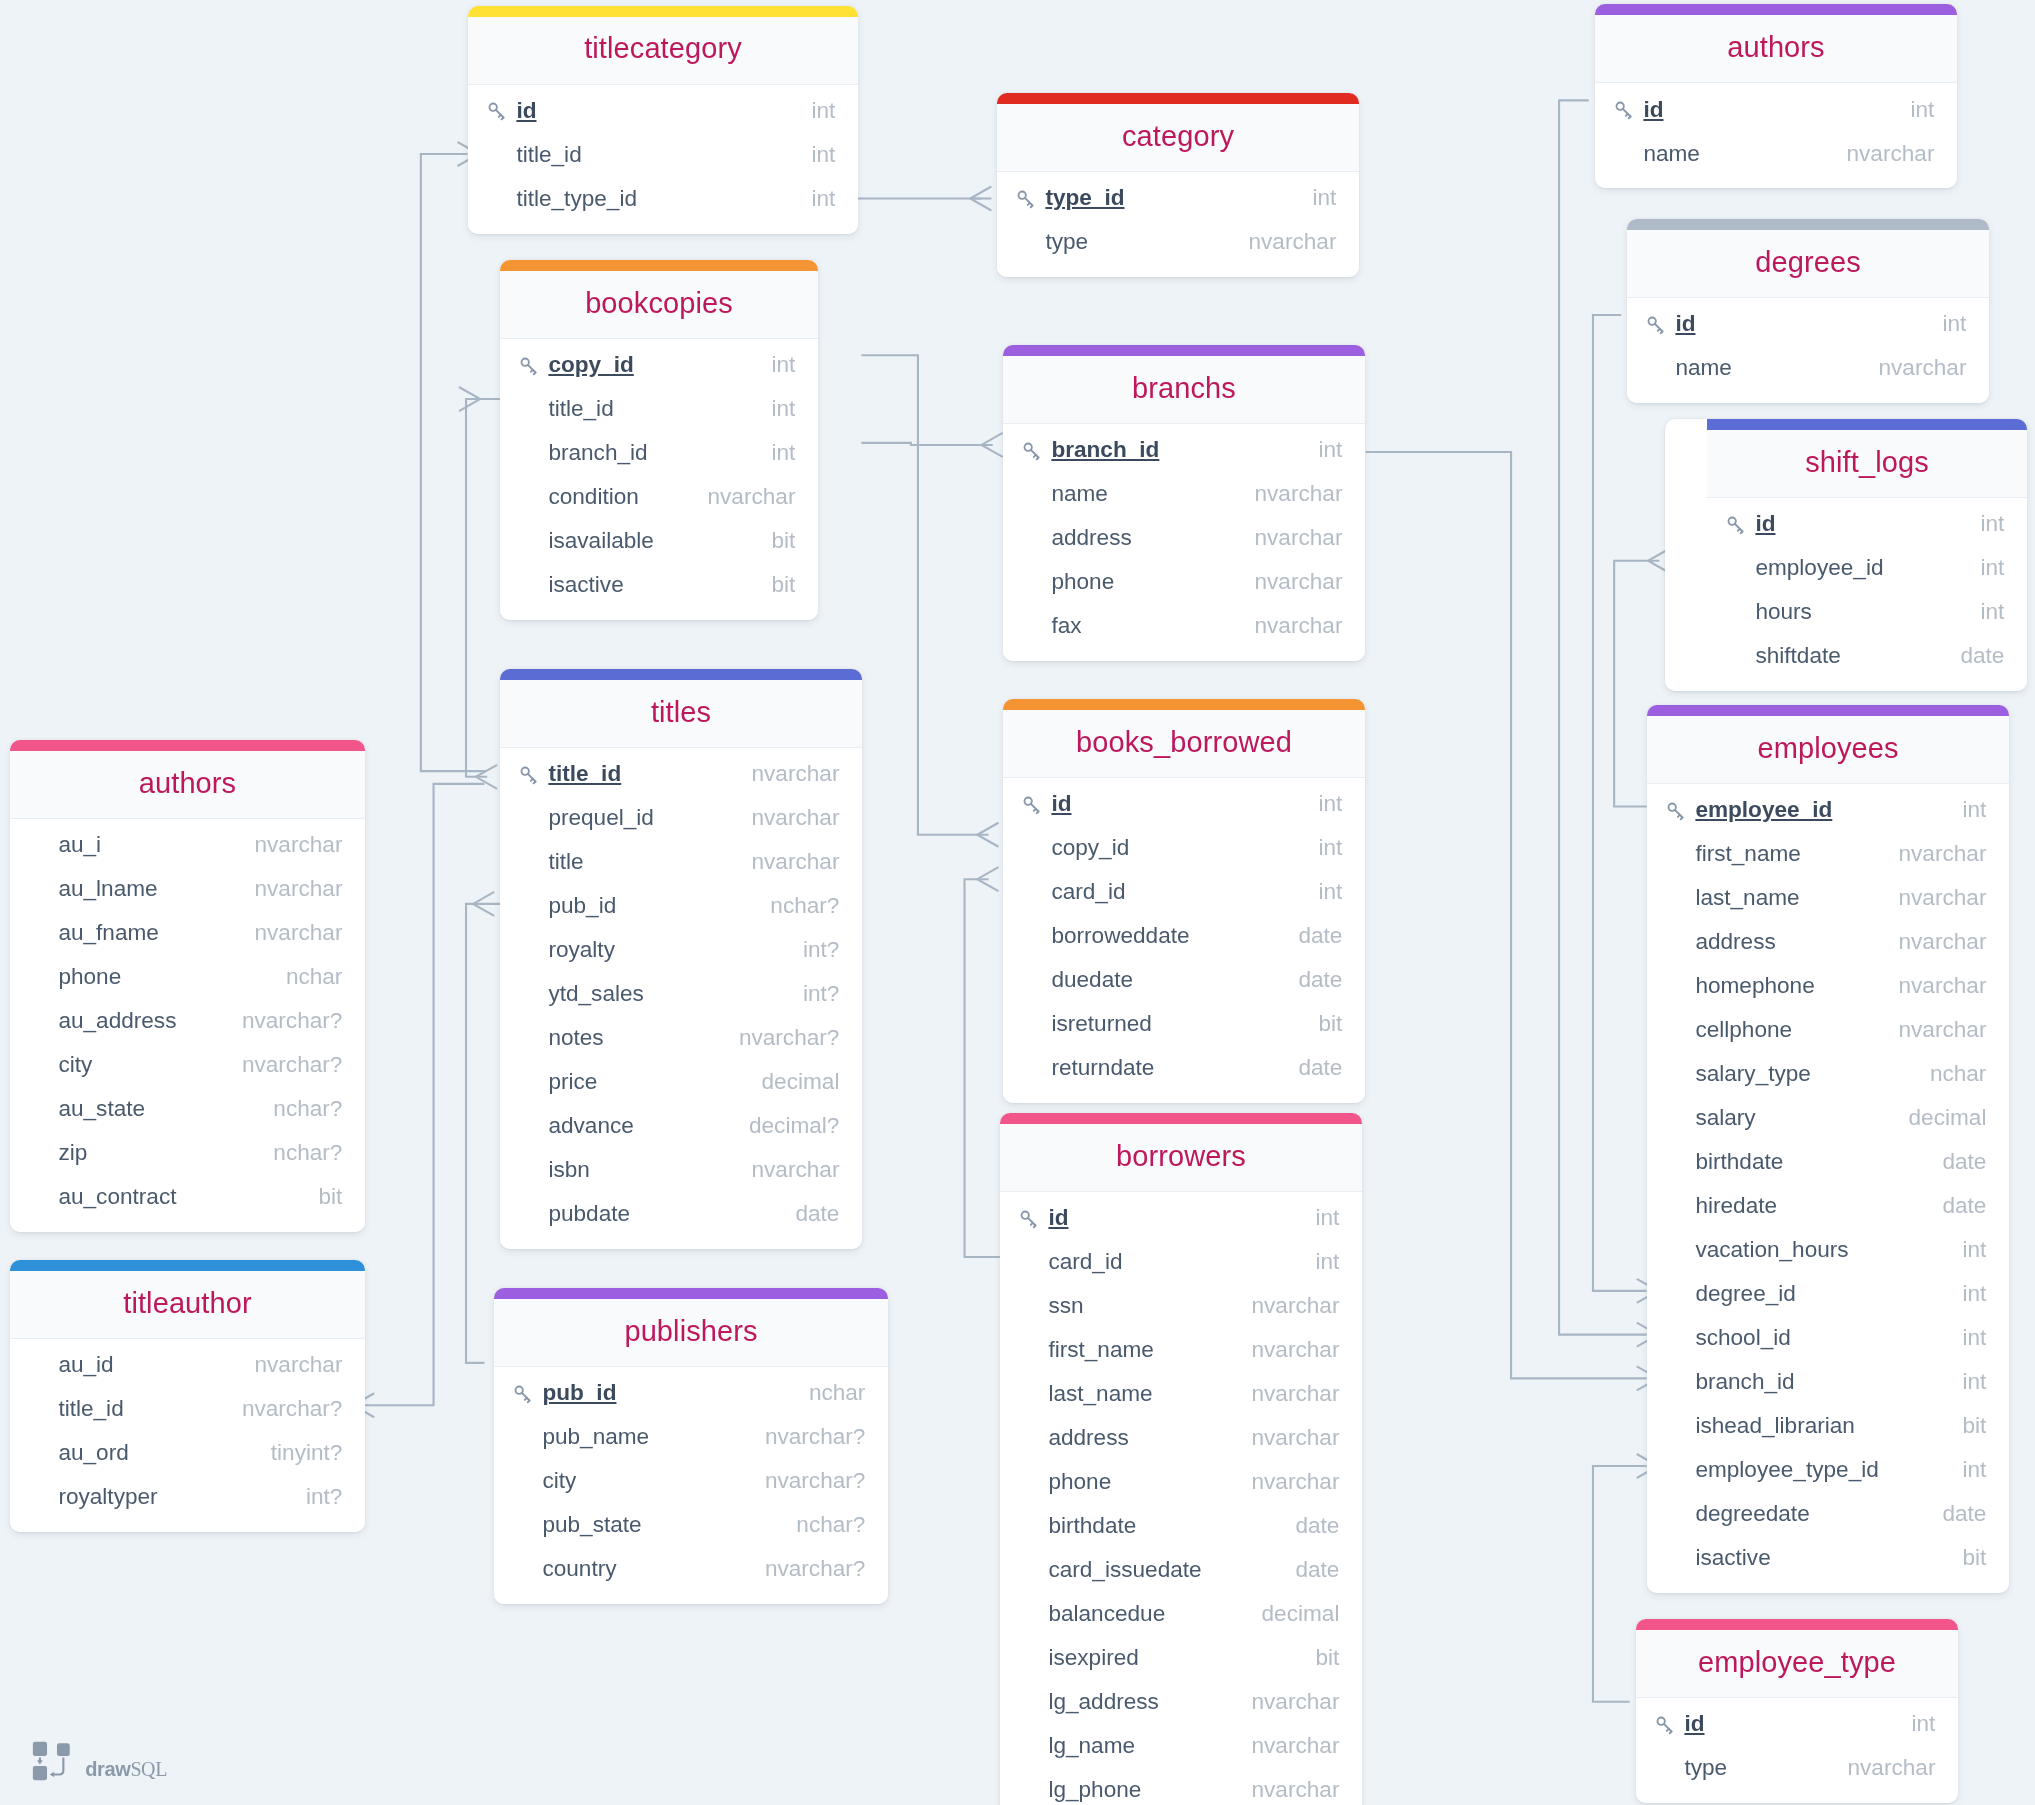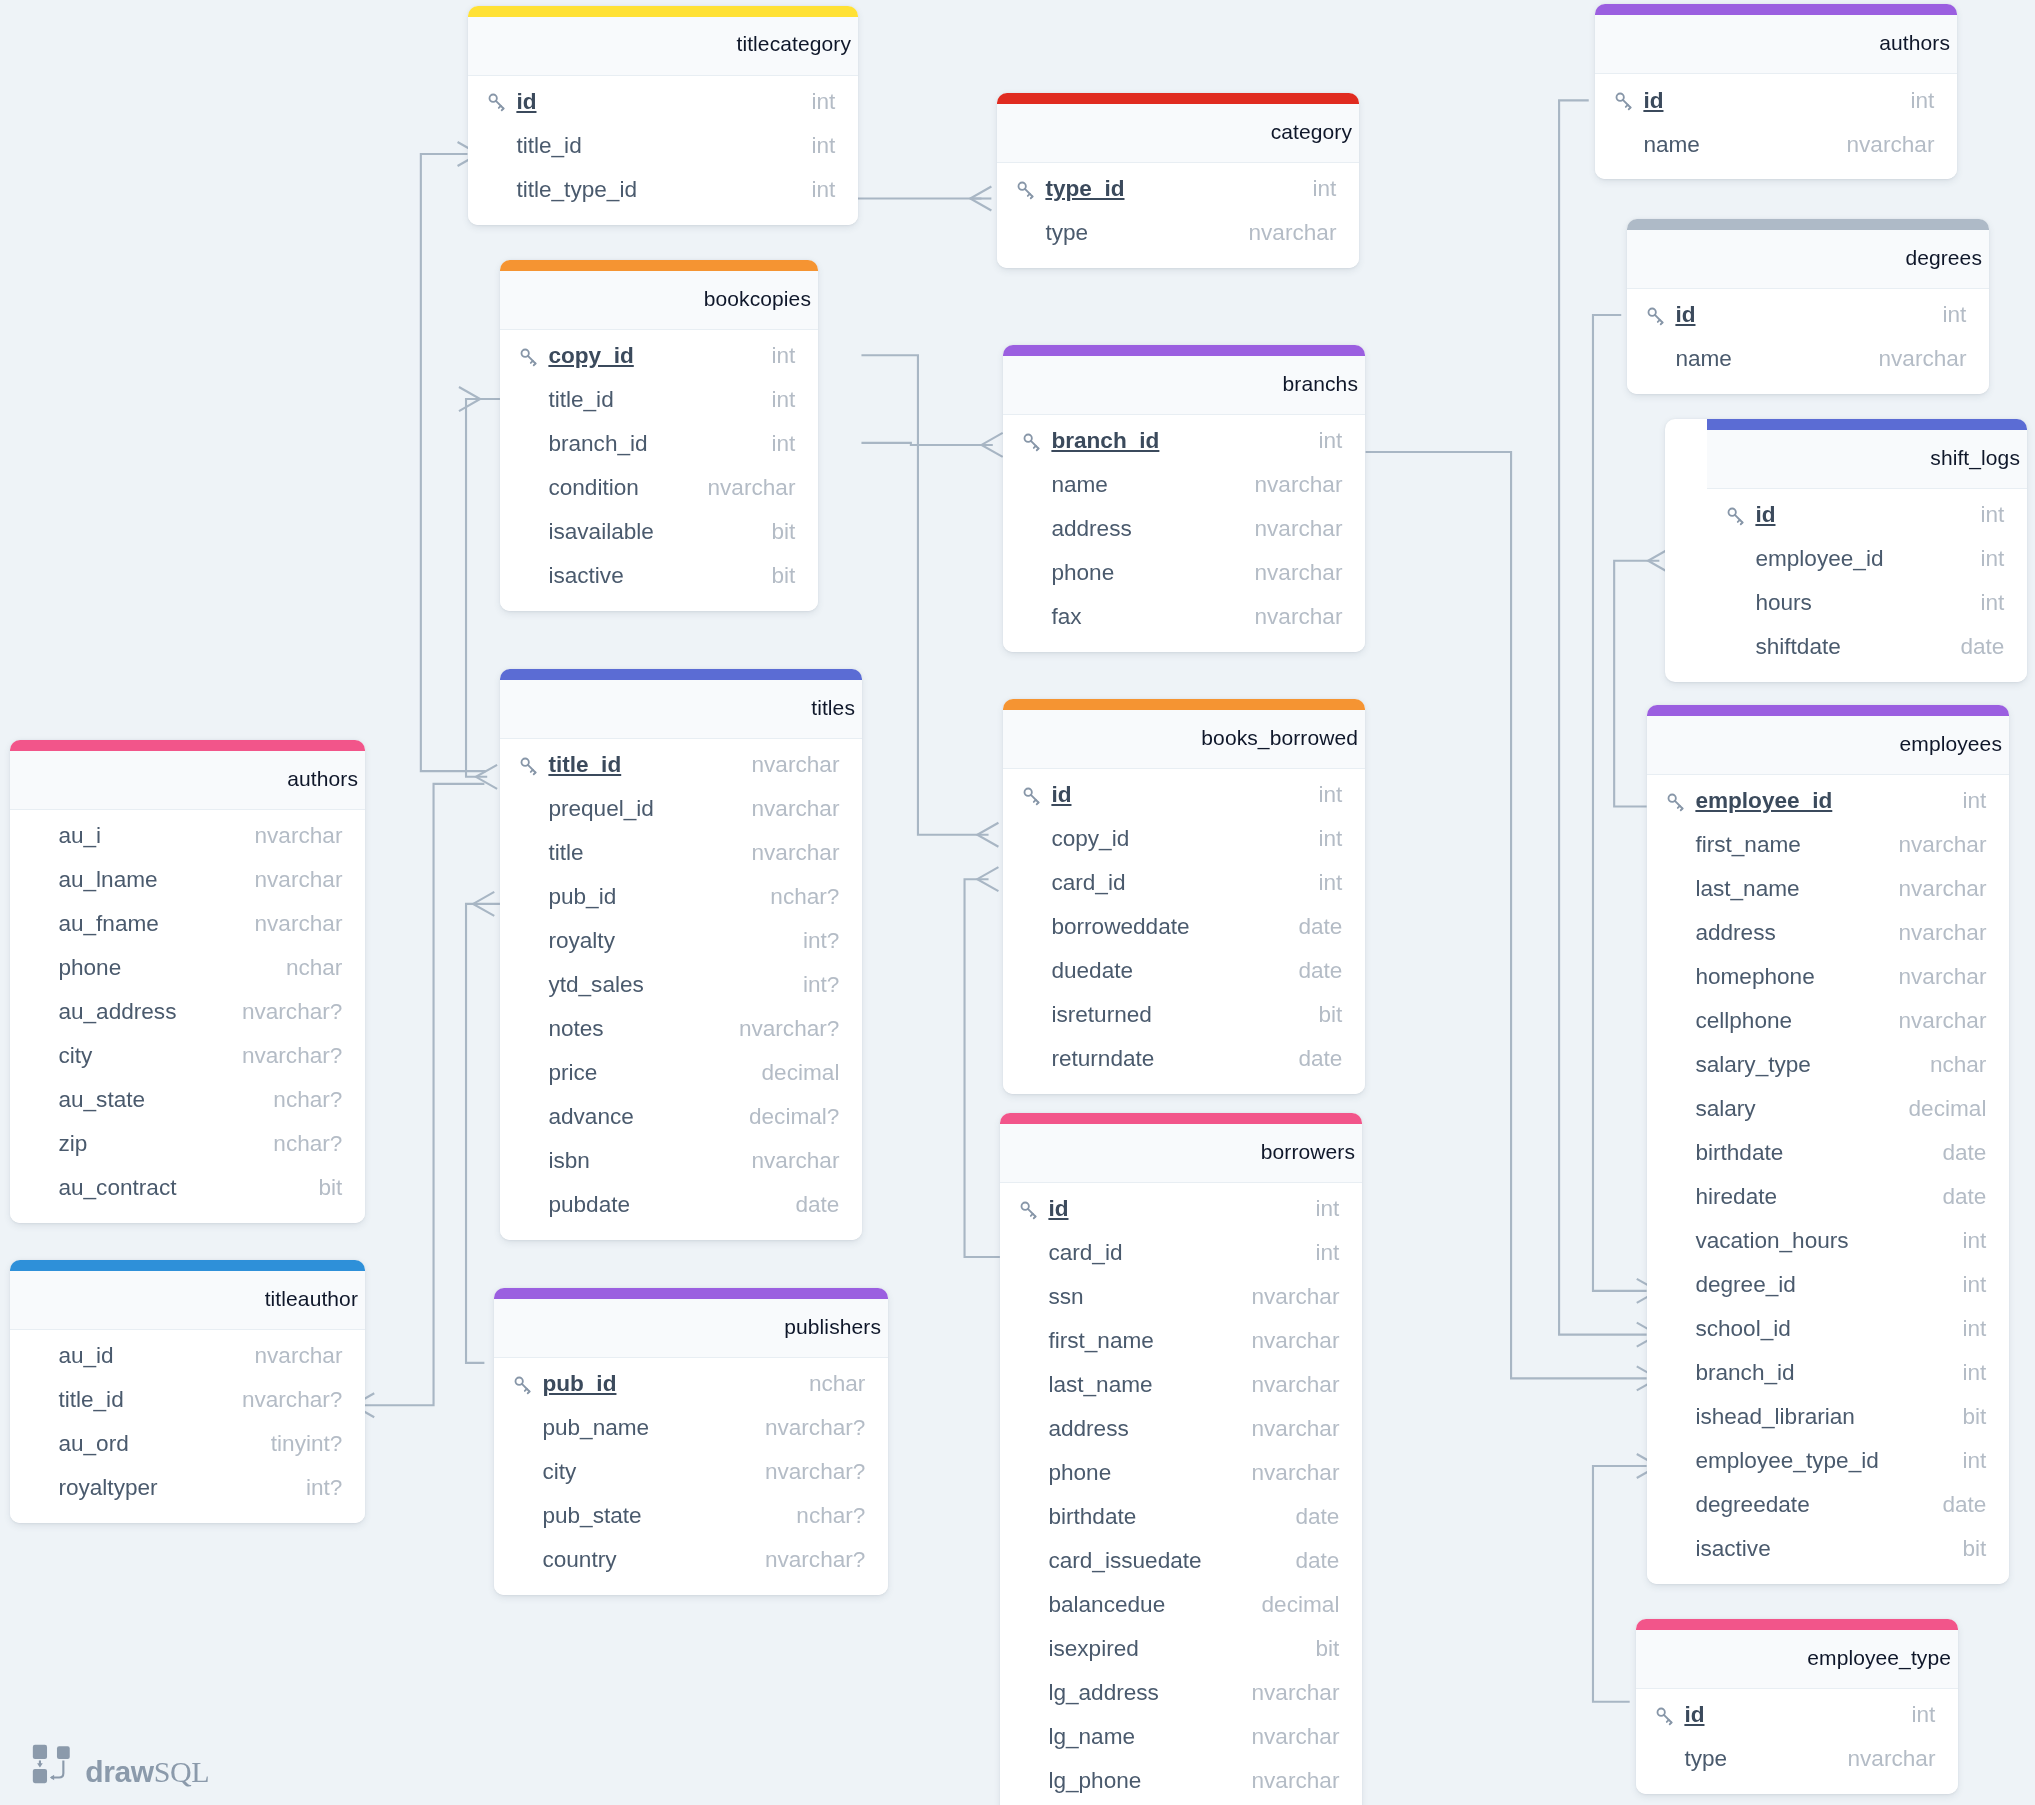--- a/index.html
+++ b/index.html
@@ -29,23 +29,23 @@
     z-index: 2;
     border-radius: 10px;
     background: #ffffff;
     box-shadow: 0 2.1px 7px rgba(60,80,100,0.10), 0 0.7px 2.1px rgba(60,80,100,0.08);
     overflow: hidden;
   }
   .tbl-accent { height: 11.3px; width: 100%; }
   .tbl-title {
     background: #f8fafc;
     border-bottom: 0.7px solid #e8eef3;
-    color: #0f172a;
-    font-size: 21px;
-    text-align: right;
+    color: #be185d;
+    font-size: 29px;
+    text-align: center;
     padding: 15.5px 7px 18.4px 7px;
     letter-spacing: 0.1px;
   }
   .tbl-body { padding: 4.2px 0 12.7px 0; background: #fff; }
   .row {
     display: flex; align-items: center;
     height: 44px;
     padding: 0 22.6px 0 18.4px;
   }
   .keyslot { width: 30px; flex: 0 0 30px; display: flex; align-items: center; }
@@ -64,21 +64,21 @@
     padding-left: 17px;
   }
   .logo {
     position: absolute;
     left: 30px; top: 1739px;
     z-index: 3;
     display: flex; align-items: center; gap: 11.3px;
     color: #8b9aab;
   }
   .logo-mark { display: block; }
-  .logo-text { font-size: 30px; font-weight: bold; letter-spacing: -0.4px; margin-top: 16px; }
+  .logo-text { font-size: 20px; font-weight: bold; letter-spacing: -0.4px; margin-top: 16px; }
   .logo-text .thin { font-weight: normal; font-family: "Liberation Serif", serif; }
 </style>
 </head>
 <body>
 
 <div id="canvas">
 
   <svg id="edges" viewBox="0 0 2882 2556" width="2035" height="1805">
 
     <path d="M1214,281 L1330,281 L1390,281"></path>

